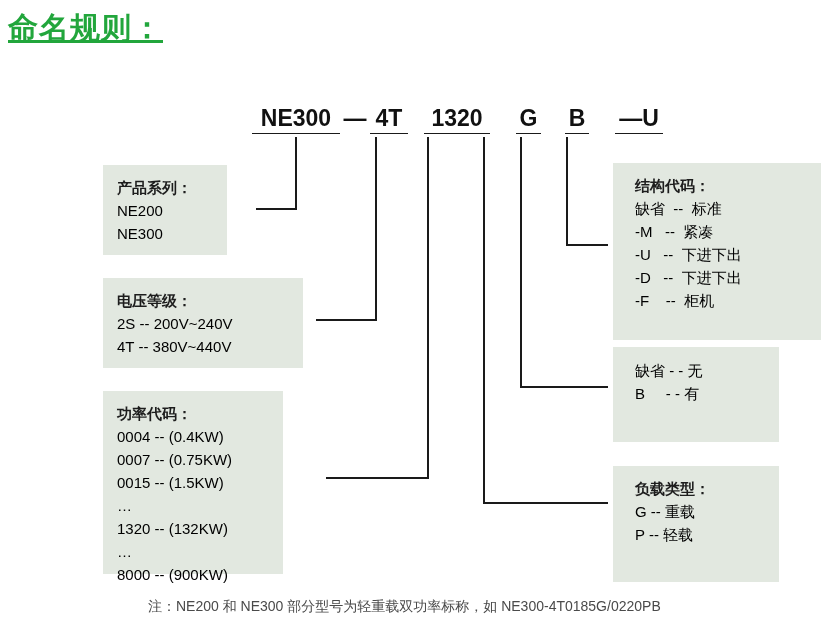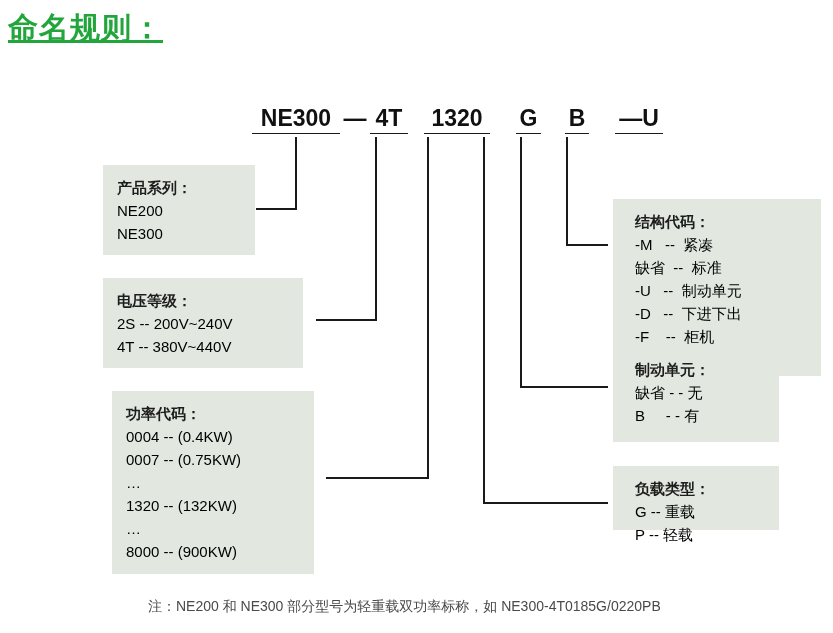--- a/index.html
+++ b/index.html
@@ -130,68 +130,68 @@
     <path d="M428,137 L428,478 L326,478"></path>
 
     <path d="M484,137 L484,503 L608,503"></path>
 
     <path d="M521,137 L521,387 L608,387"></path>
 
     <path d="M567,137 L567,245 L608,245"></path>
   </g>
 </svg>
 
-<div class="info-box" style="left:103px; top:165px; width:152px; height:90px;">
+<div class="info-box" style="left:103px; top:165px; width:124px; height:90px;">
   <div class="box-inner">
     <div class="box-title">产品系列：</div>
     <div class="box-line">NE200</div>
     <div class="box-line">NE300</div>
   </div>
 </div>
 
 <div class="info-box" style="left:103px; top:278px; width:200px; height:90px;">
   <div class="box-inner">
     <div class="box-title">电压等级：</div>
     <div class="box-line">2S -- 200V~240V</div>
     <div class="box-line">4T -- 380V~440V</div>
   </div>
 </div>
 
-<div class="info-box" style="left:112px; top:391px; width:202px; height:183px;">
+<div class="info-box" style="left:103px; top:391px; width:180px; height:183px;">
   <div class="box-inner">
     <div class="box-title">功率代码：</div>
     <div class="box-line">0004 -- (0.4KW)</div>
     <div class="box-line">0007 -- (0.75KW)</div>
+    <div class="box-line">0015 -- (1.5KW)</div>
     <div class="box-line">…</div>
     <div class="box-line">1320 -- (132KW)</div>
     <div class="box-line">…</div>
     <div class="box-line">8000 -- (900KW)</div>
   </div>
 </div>
 
-<div class="info-box" style="left:613px; top:163px; width:208px; height:177px;margin-top:36px;">
+<div class="info-box" style="left:613px; top:163px; width:208px; height:177px;">
   <div class="box-inner" style="padding-left:22px;">
     <div class="box-title">结构代码：</div>
+    <div class="box-line">缺省  --  标准</div>
     <div class="box-line">-M   --  紧凑</div>
-    <div class="box-line">缺省  --  标准</div>
-    <div class="box-line">-U   --  制动单元</div>
+    <div class="box-line">-U   --  下进下出</div>
     <div class="box-line">-D   --  下进下出</div>
     <div class="box-line">-F    --  柜机</div>
   </div>
 </div>
 
 <div class="info-box" style="left:613px; top:347px; width:166px; height:95px;">
   <div class="box-inner" style="padding-left:22px;">
-    <div class="box-title">制动单元：</div>
     <div class="box-line">缺省 - - 无</div>
     <div class="box-line">B     - - 有</div>
   </div>
 </div>
 
-<div class="info-box" style="left:613px; top:466px; width:166px; height:64px;">
+<div class="info-box" style="left:613px; top:466px; width:166px; height:116px;">
   <div class="box-inner" style="padding-left:22px;">
     <div class="box-title">负载类型：</div>
     <div class="box-line">G -- 重载</div>
     <div class="box-line">P -- 轻载</div>
   </div>
 </div>
 
 <div id="footnote">注：NE200 和 NE300 部分型号为轻重载双功率标称，如 NE300-4T0185G/0220PB</div>
 
 </body></html>

